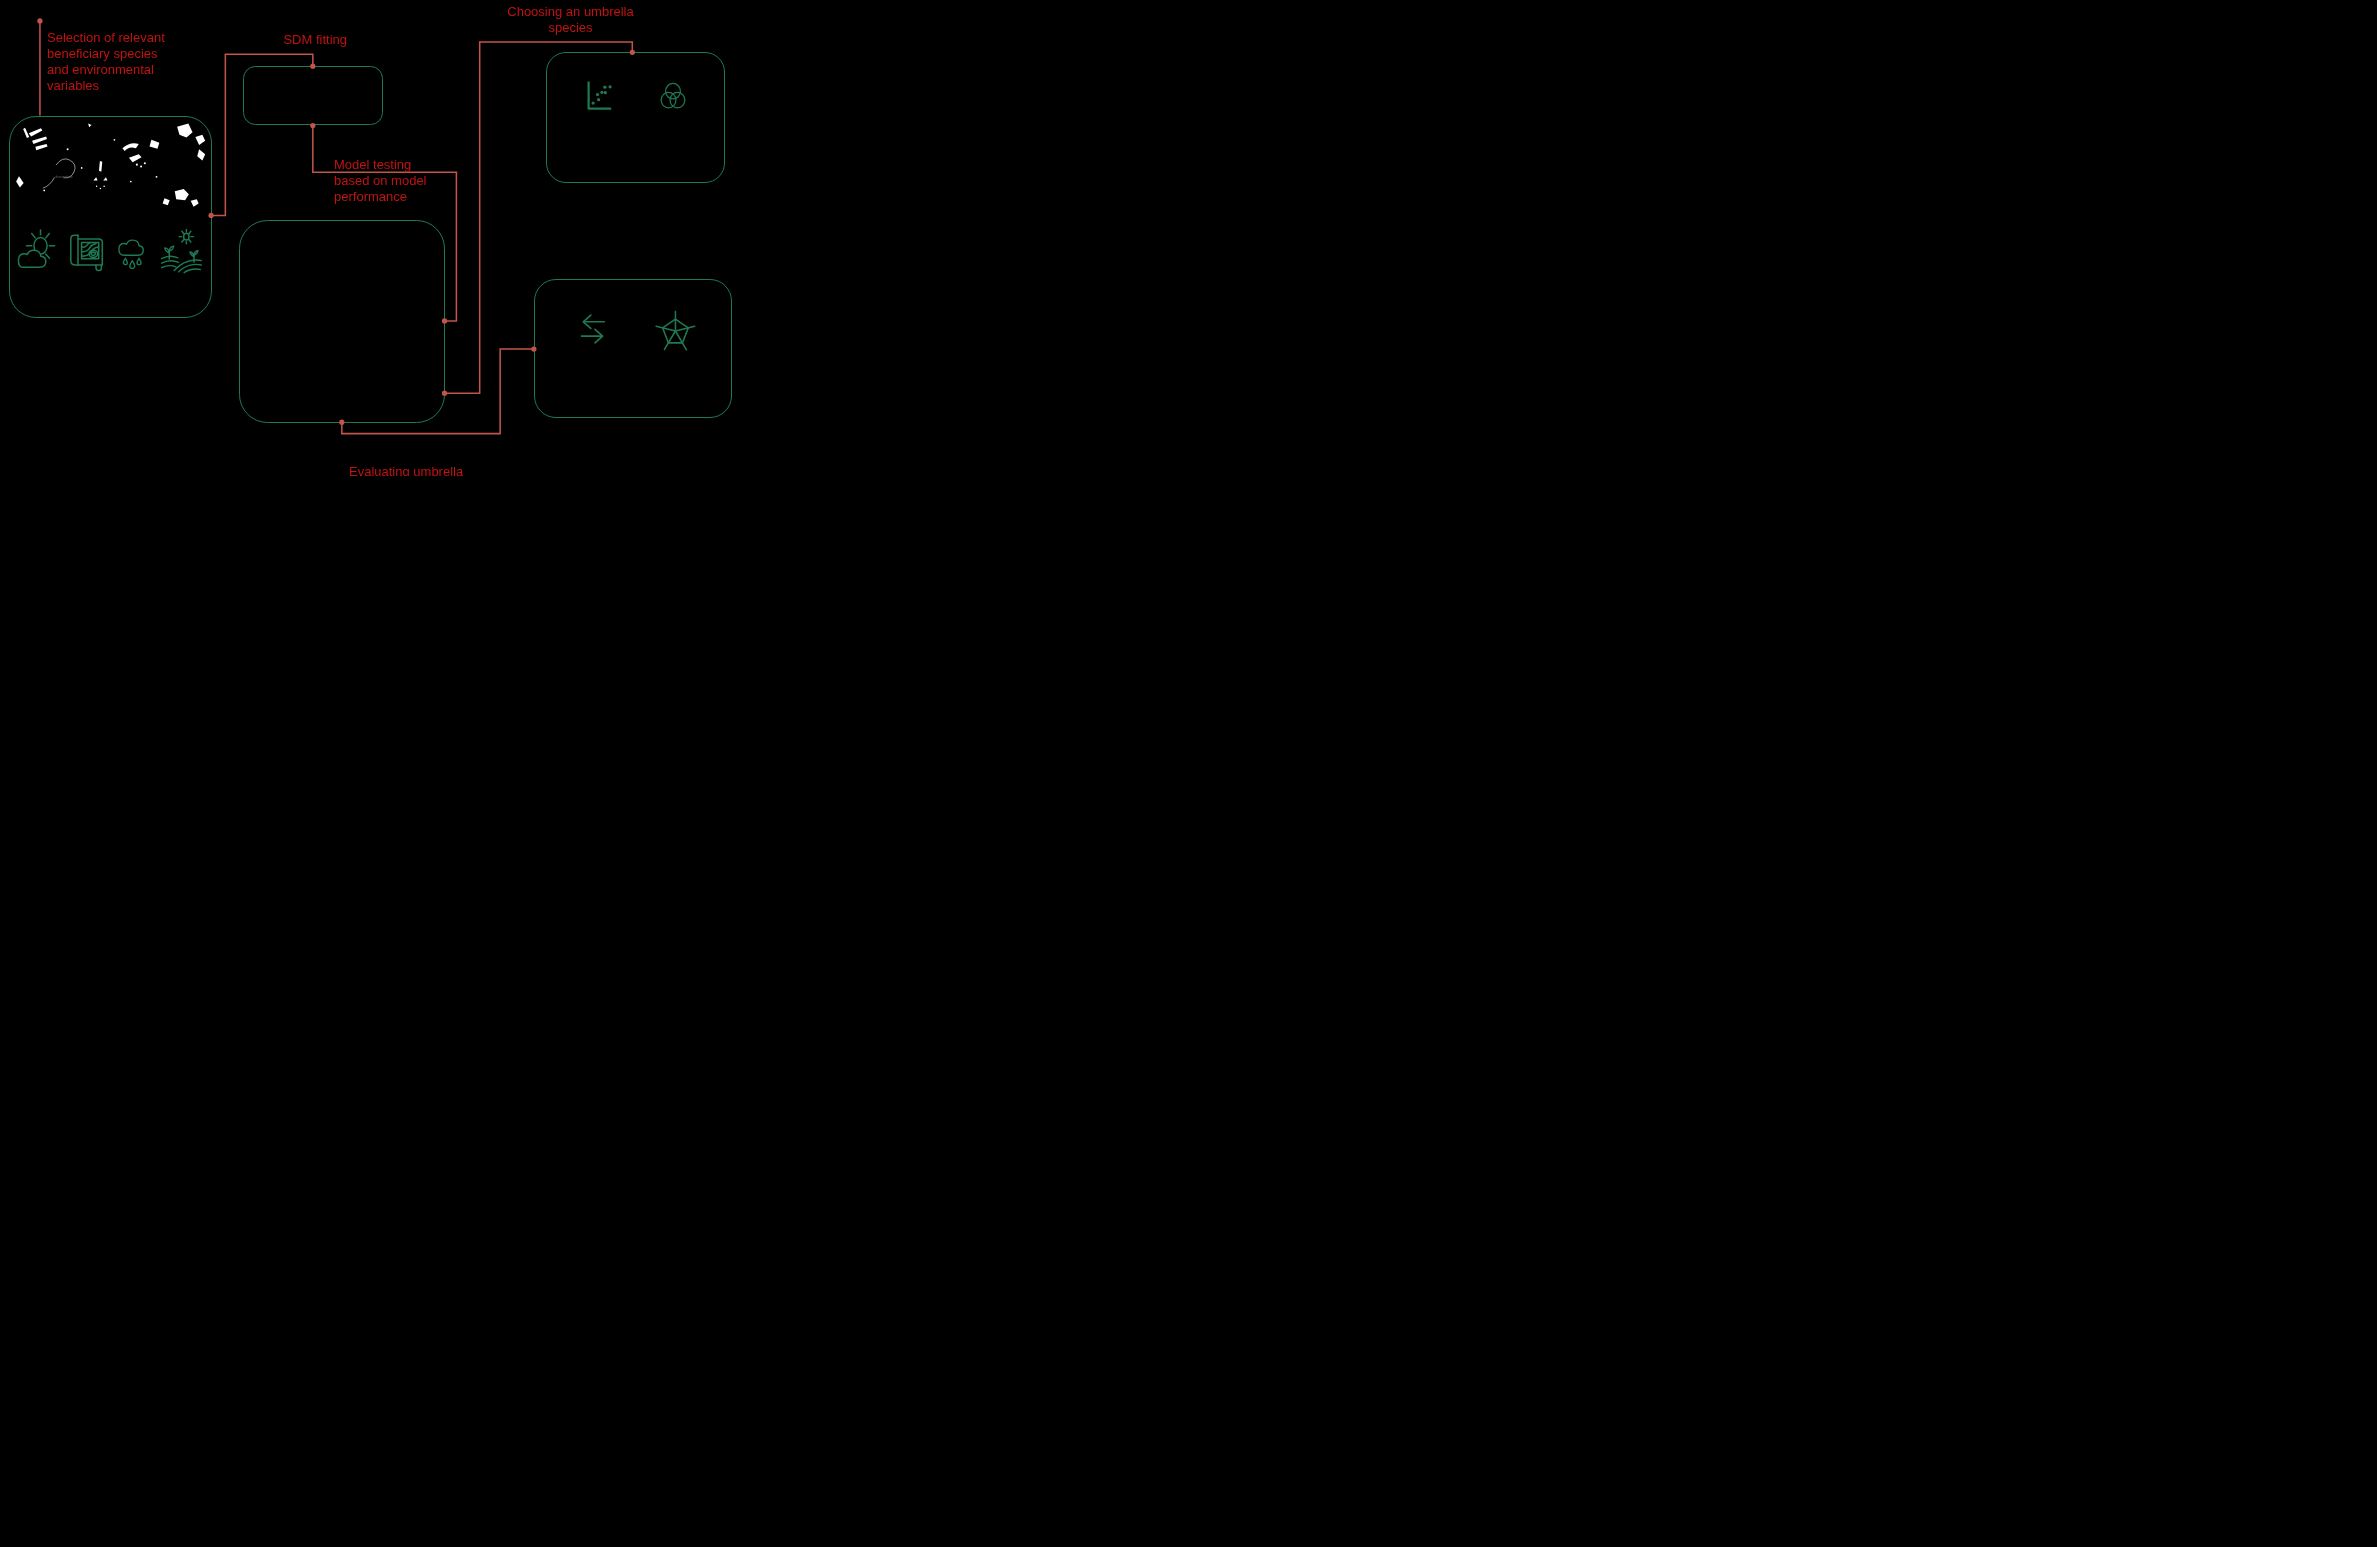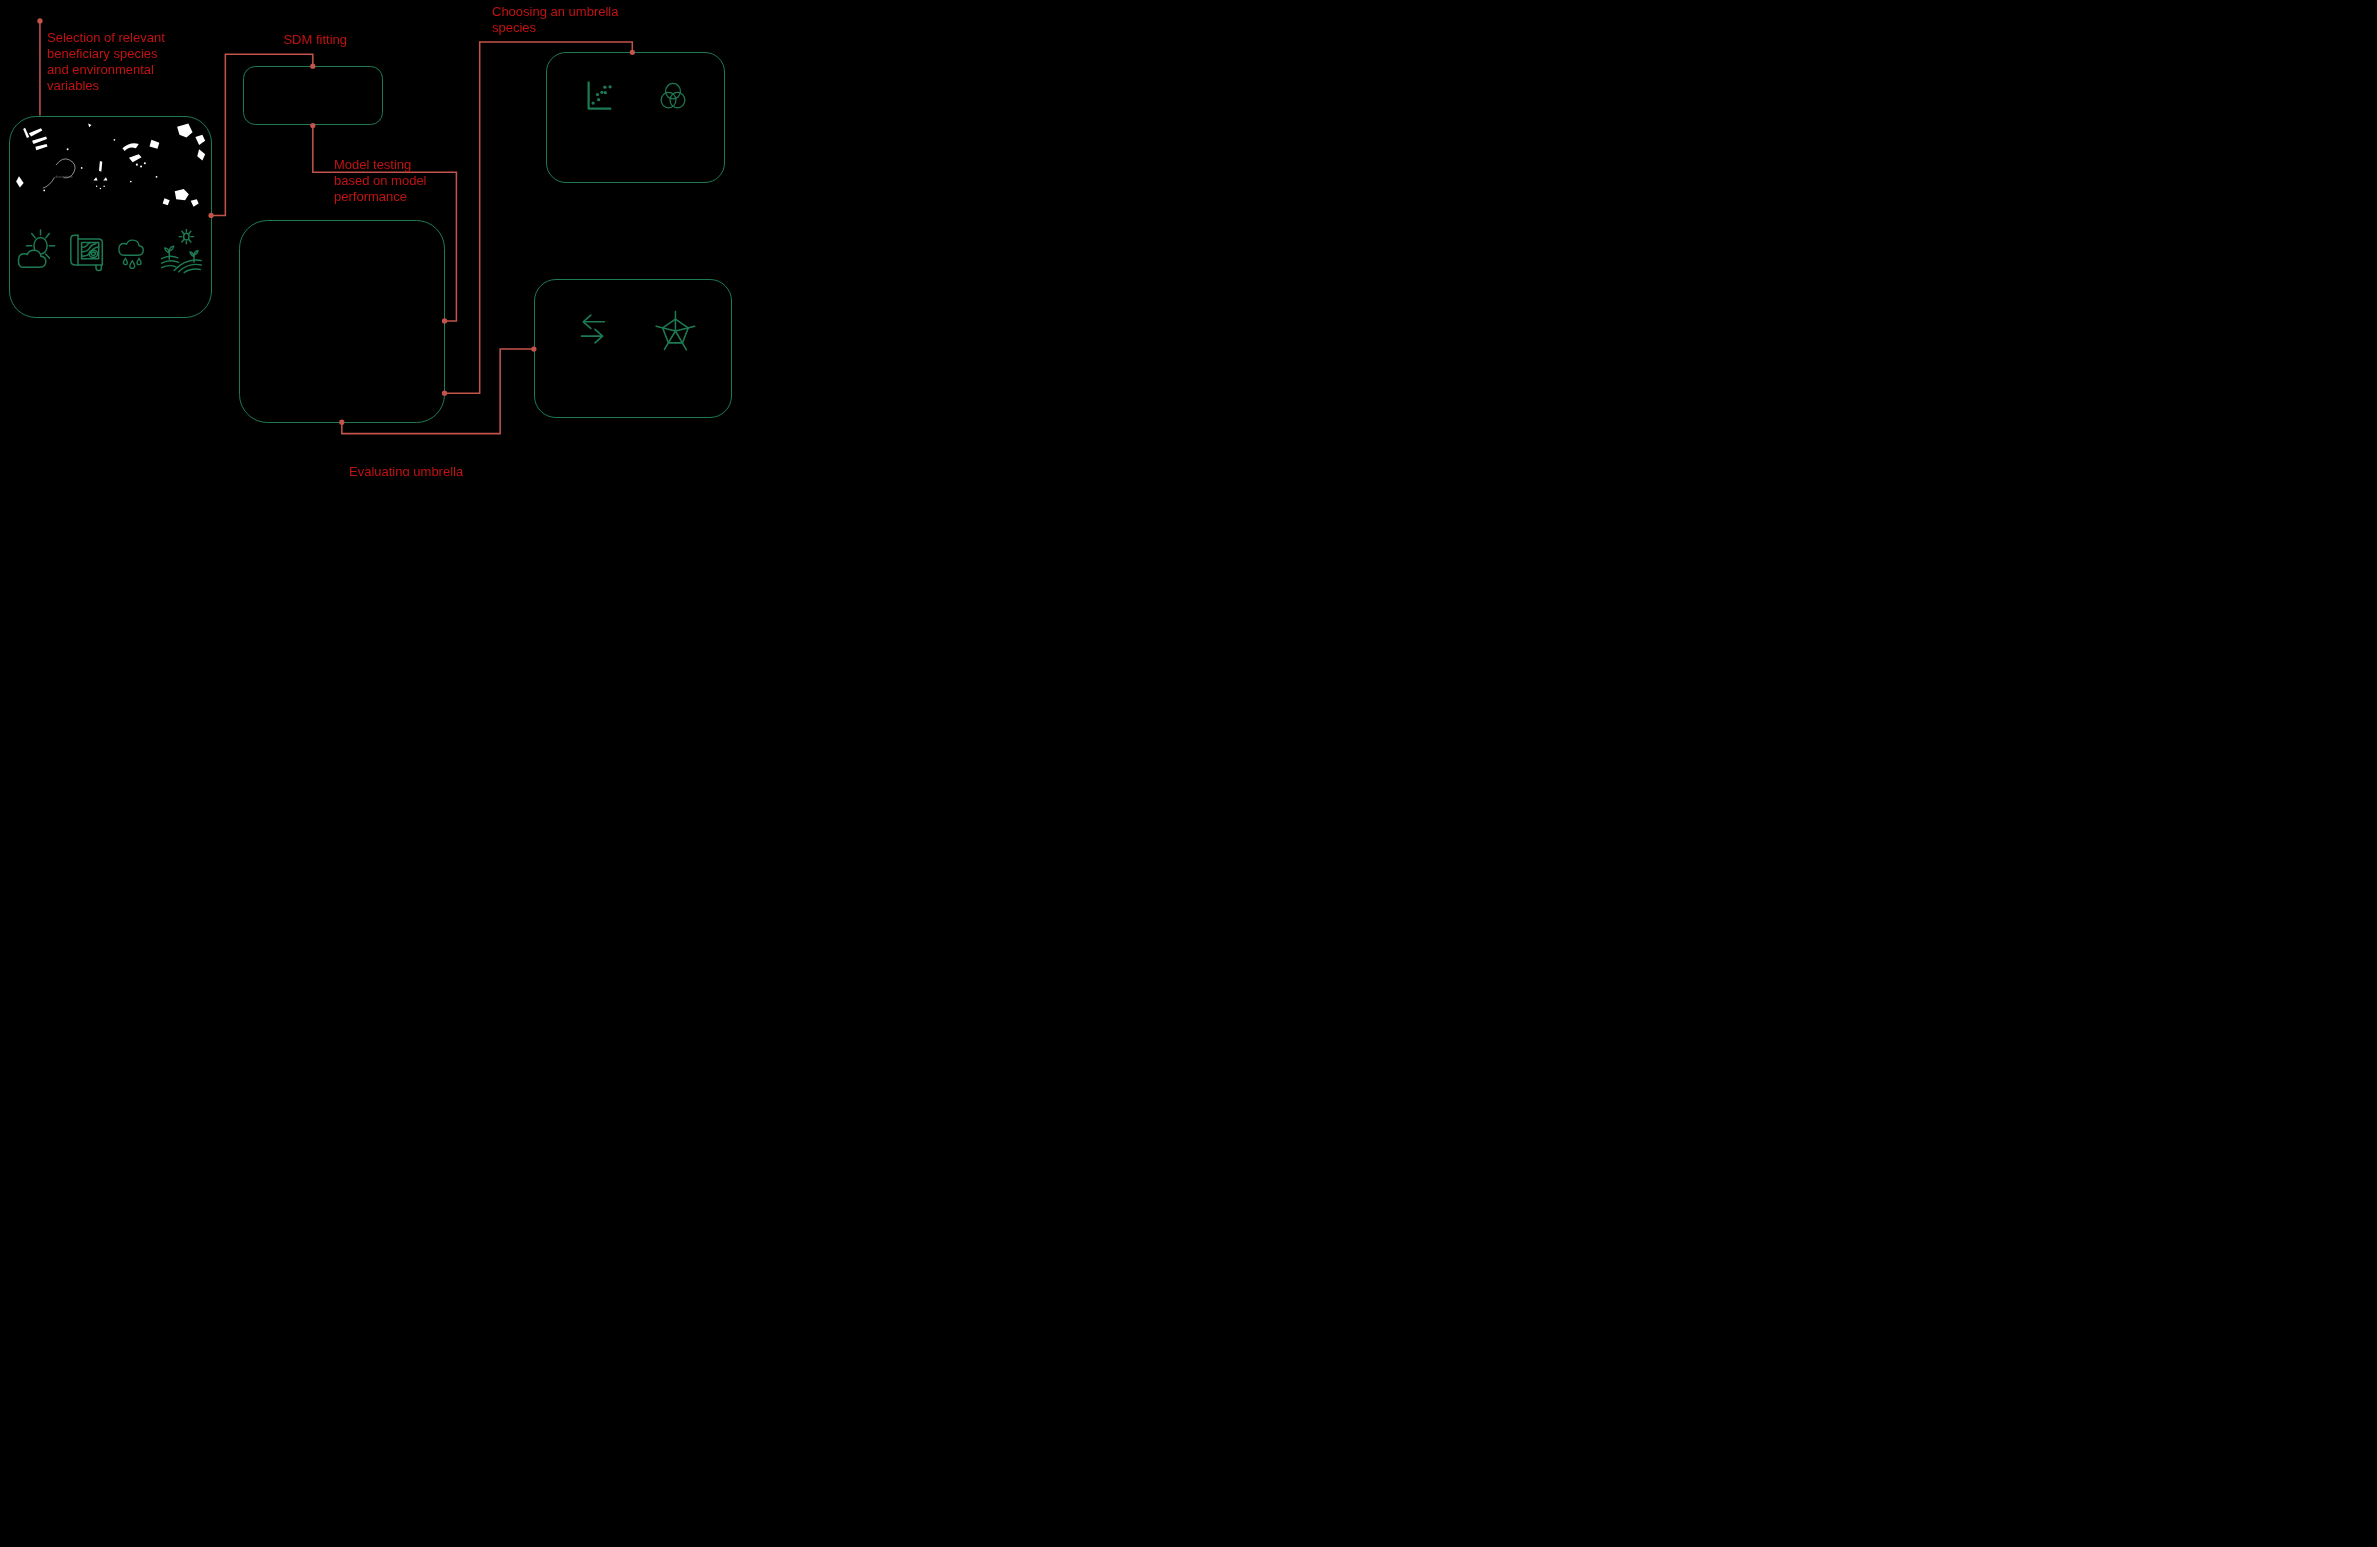--- a/index.html
+++ b/index.html
@@ -44,21 +44,21 @@
   #connectors path{stroke:var(--connector-red);stroke-width:3.2;fill:none;}
   #connectors circle{fill:var(--connector-red);}
 
   .label{
     position:absolute;color:var(--label-red);font-size:13px;line-height:16px;
     white-space:pre-line;letter-spacing:0;
   }
   #label-selection {left:47px;  top:30px;  width:152px;}
   #label-sdm       {left:223px; top:32px;  width:124px;text-align:right;}
   #label-model     {left:334px; top:157px; width:124px;}
-  #label-choosing  {left:492px;top:4.3px;   width:157px;}
+  #label-choosing  {left:492px;top:4.3px;   width:157px;text-align:center;}
   #label-evaluating{left:349px; top:464px; width:143px;}
 </style>
 </head>
 <body>
 
 <div class="canvas">
 
   <div class="box" id="box-species">
     <svg class="silhouettes" viewBox="0 0 421 215">
 

